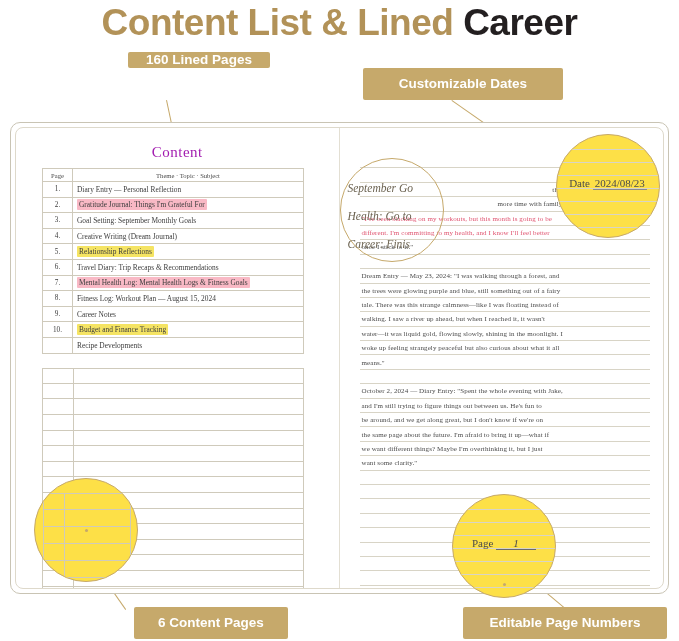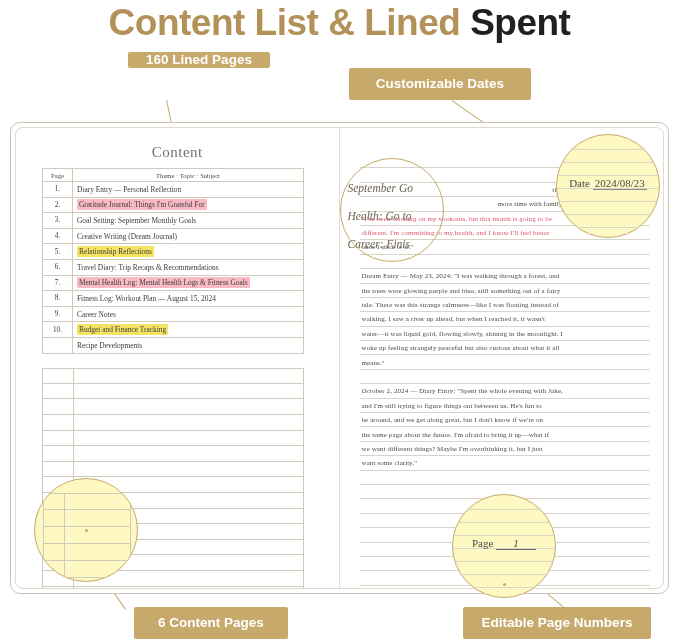--- a/index.html
+++ b/index.html
@@ -29,23 +29,23 @@
     color:#ffffff;
     font-size:13.5px;
     font-weight:bold;
     display:flex; align-items:center; justify-content:center;
     border-radius:2px;
     text-align:center;
     padding:0 10px;
     line-height:1.1;
   }
   #cal-160   { left:96px;  top:52px;  width:142px; height:16px;margin-left:32px; }
-  #cal-dates { left:349px; top:68px;  width:182px; height:32px; }
+  #cal-dates { left:363px; top:68px;  width:200px; height:32px; }
   #cal-6     { left:134px; top:607px; width:154px; height:32px; }
-  #cal-pagen { left:463px; top:607px; width:188px; height:32px; }
+  #cal-pagen { left:463px; top:607px; width:204px; height:32px; }
 
   
   .conn { position:absolute; background:#c6a96b; transform-origin:0 0; height:1.4px; }
 
   
   .book {
     position:absolute; left:10px; top:122px;
     width:659px; height:472px;
     background:#ffffff;
     border:1.5px solid #c9c4b4;
@@ -63,21 +63,21 @@
     overflow:hidden;
   }
   .page.left  { width:50%; border-right:1px solid #e3dfd3; }
   .page.right { width:50%; }
 
   
   .content-heading {
     position:absolute; top:16px; left:0; width:100%;
     text-align:center;
     font-family:"Liberation Serif", serif;
-    font-size:15px; color:#737373; letter-spacing:.5px;
+    font-size:15px; color:#a21caf; letter-spacing:.5px;
   }
   table.toc {
     position:absolute; left:26px; top:40px;
     width:262px;
     border-collapse:collapse;
     font-family:"Liberation Serif", serif;
     font-size:7.4px;
     color:#3c3c3c;
   }
   table.toc th, table.toc td {
@@ -148,21 +148,21 @@
     font-family:"Liberation Serif", serif;
     font-size:9px;
     color:#4b4b4b;
   }
 
   
   .mag {
     position:absolute;
     border-radius:50%;
     border:1.6px solid #c6a96b;
-    background:#fef9c3;
+    background:#fde047;
     overflow:hidden;
   }
   .mag .mag-dot {
     position:absolute; left:50%; top:50%;
     width:3px;height:3px;margin:-1.5px 0 0 -1.5px;
     background:#c6a96b;border-radius:50%;
   }
   #mag-date  { left:556px; top:134px; width:104px; height:104px; }
   #mag-sep   { left:340px; top:158px; width:104px; height:104px; background:transparent; border-color:#c6a96b; }
   #mag-left  { left:34px;  top:478px; width:104px; height:104px; }
@@ -204,21 +204,21 @@
   .mag-grid .gr:first-child { border-top:0.8px solid #cfcabb; }
   .mag-grid .gr:after {
     content:""; position:absolute; left:20px; top:0; bottom:0; width:0.8px; background:#cfcabb;
   }
 </style>
 </head>
 <body>
 
 <div class="title">
   <span class="gold">Content List &amp; Lined</span>
-  <span class="dark">Spent</span>
+  <span class="dark">Career</span>
 </div>
 
 <div class="conn" style="left:167px; top:100px; width:46px; transform:rotate(78deg);"></div>
 <div class="conn" style="left:452px; top:100px; width:130px; transform:rotate(35deg);"></div>
 <div class="conn" style="left:86px; top:552px; width:70px; transform:rotate(55deg);"></div>
 <div class="conn" style="left:520px; top:570px; width:60px; transform:rotate(40deg);"></div>
 
 <div class="callout" id="cal-160">160 Lined Pages</div>
 <div class="callout" id="cal-dates">Customizable Dates</div>
 <div class="callout" id="cal-6">6 Content Pages</div>

